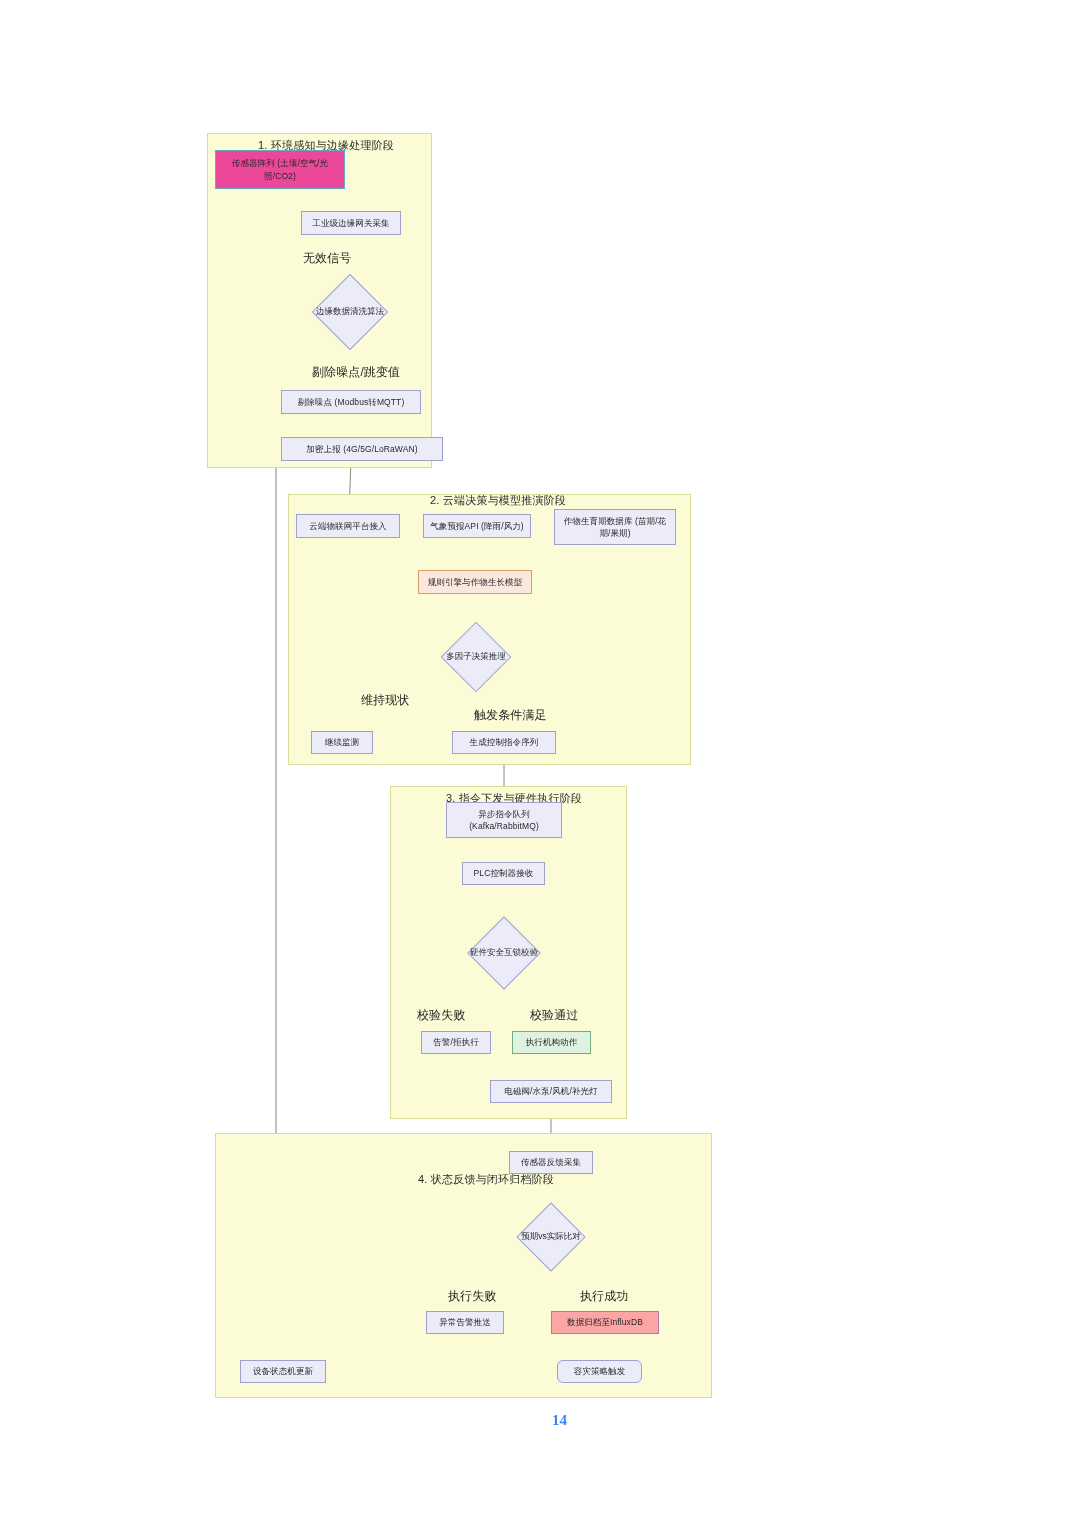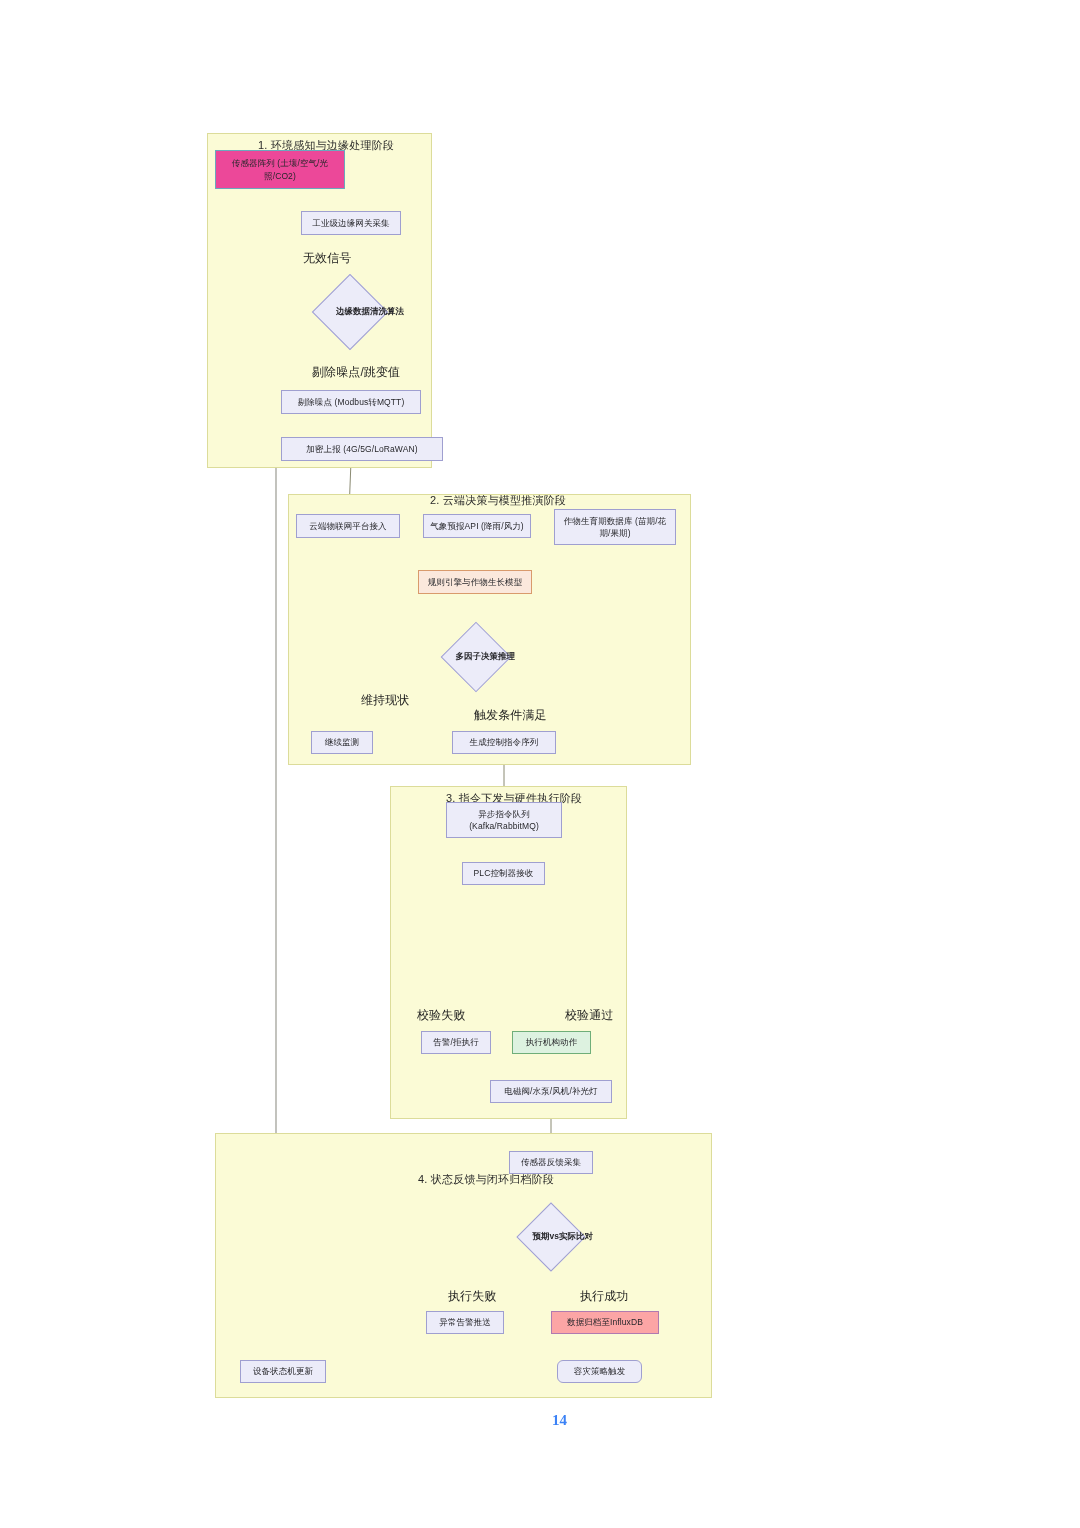--- a/index.html
+++ b/index.html
@@ -56,22 +56,21 @@
   }
   .box.cyan { background: #ec4899; border-color: #6aa9bd; }
   .box.peach { background: #fbe8dc; border-color: #d99a6c; }
   .box.green { background: #ddf2e0; border-color: #6fae79; }
   .box.pink  { background: #fca5a5; border-color: #b07ab0; }
 
   .diamond-wrap {
     position: absolute;
     display: flex;
     align-items: center;
-    justify-content: flex-end;
-    font-weight: bold;
+    justify-content: center;
   }
   .diamond-shape {
     position: absolute;
     left: 50%; top: 50%;
     background: #ececf9;
     border: 1px solid #9f9fd0;
     transform: translate(-50%,-50%) rotate(45deg);
     box-sizing: border-box;
   }
   .diamond-label {
@@ -205,20 +204,24 @@
     <div class="diamond-label">多因子决策推理</div>
   </div>
 
   <div class="node box" style="left:311px; top:731px; width:62px; height:23px;">继续监测</div>
   <div class="node box" style="left:452px; top:731px; width:104px; height:23px;">生成控制指令序列</div>
 
   <div class="node box" style="left:446px; top:802px; width:116px; height:36px; white-space:pre-line;">异步指令队列
 (Kafka/RabbitMQ)</div>
   <div class="node box" style="left:462px; top:862px; width:83px; height:23px;">PLC控制器接收</div>
 
+  <div class="diamond-wrap" style="left:459px; top:916px; width:90px; height:74px;">
+    <div class="diamond-shape" style="width:52px; height:52px;"></div>
+    <div class="diamond-label">硬件安全互锁校验</div>
+  </div>
 
   <div class="node box" style="left:421px; top:1031px; width:70px; height:23px;">告警/拒执行</div>
   <div class="node box green" style="left:512px; top:1031px; width:79px; height:23px;">执行机构动作</div>
   <div class="node box" style="left:490px; top:1080px; width:122px; height:23px;">电磁阀/水泵/风机/补光灯</div>
 
   <div class="node box" style="left:509px; top:1151px; width:84px; height:23px;">传感器反馈采集</div>
 
   <div class="diamond-wrap" style="left:509px; top:1203px; width:84px; height:68px;">
     <div class="diamond-shape" style="width:49px; height:49px;"></div>
     <div class="diamond-label">预期vs实际比对</div>
@@ -227,19 +230,19 @@
   <div class="node box" style="left:426px; top:1311px; width:78px; height:23px;">异常告警推送</div>
   <div class="node box pink" style="left:551px; top:1311px; width:108px; height:23px;">数据归档至InfluxDB</div>
   <div class="node box" style="left:240px; top:1360px; width:86px; height:23px;">设备状态机更新</div>
   <div class="node box" style="left:557px; top:1360px; width:85px; height:23px;border-radius:6px;">容灾策略触发</div>
 
   <div class="edge-label" style="left:303px; top:250px;">无效信号</div>
   <div class="edge-label" style="left:312px; top:364px;">剔除噪点/跳变值</div>
   <div class="edge-label" style="left:361px; top:692px;">维持现状</div>
   <div class="edge-label" style="left:474px; top:707px;">触发条件满足</div>
   <div class="edge-label" style="left:417px; top:1007px;">校验失败</div>
-  <div class="edge-label" style="left:530px; top:1007px;margin-left:35px;">校验通过</div>
+  <div class="edge-label" style="left:530px; top:1007px;">校验通过</div>
   <div class="edge-label" style="left:448px; top:1288px;">执行失败</div>
   <div class="edge-label" style="left:580px; top:1288px;">执行成功</div>
 
   <div class="page-number" style="left:552px; top:1412px;">14</div>
 
 </div>
 
 </body></html>

